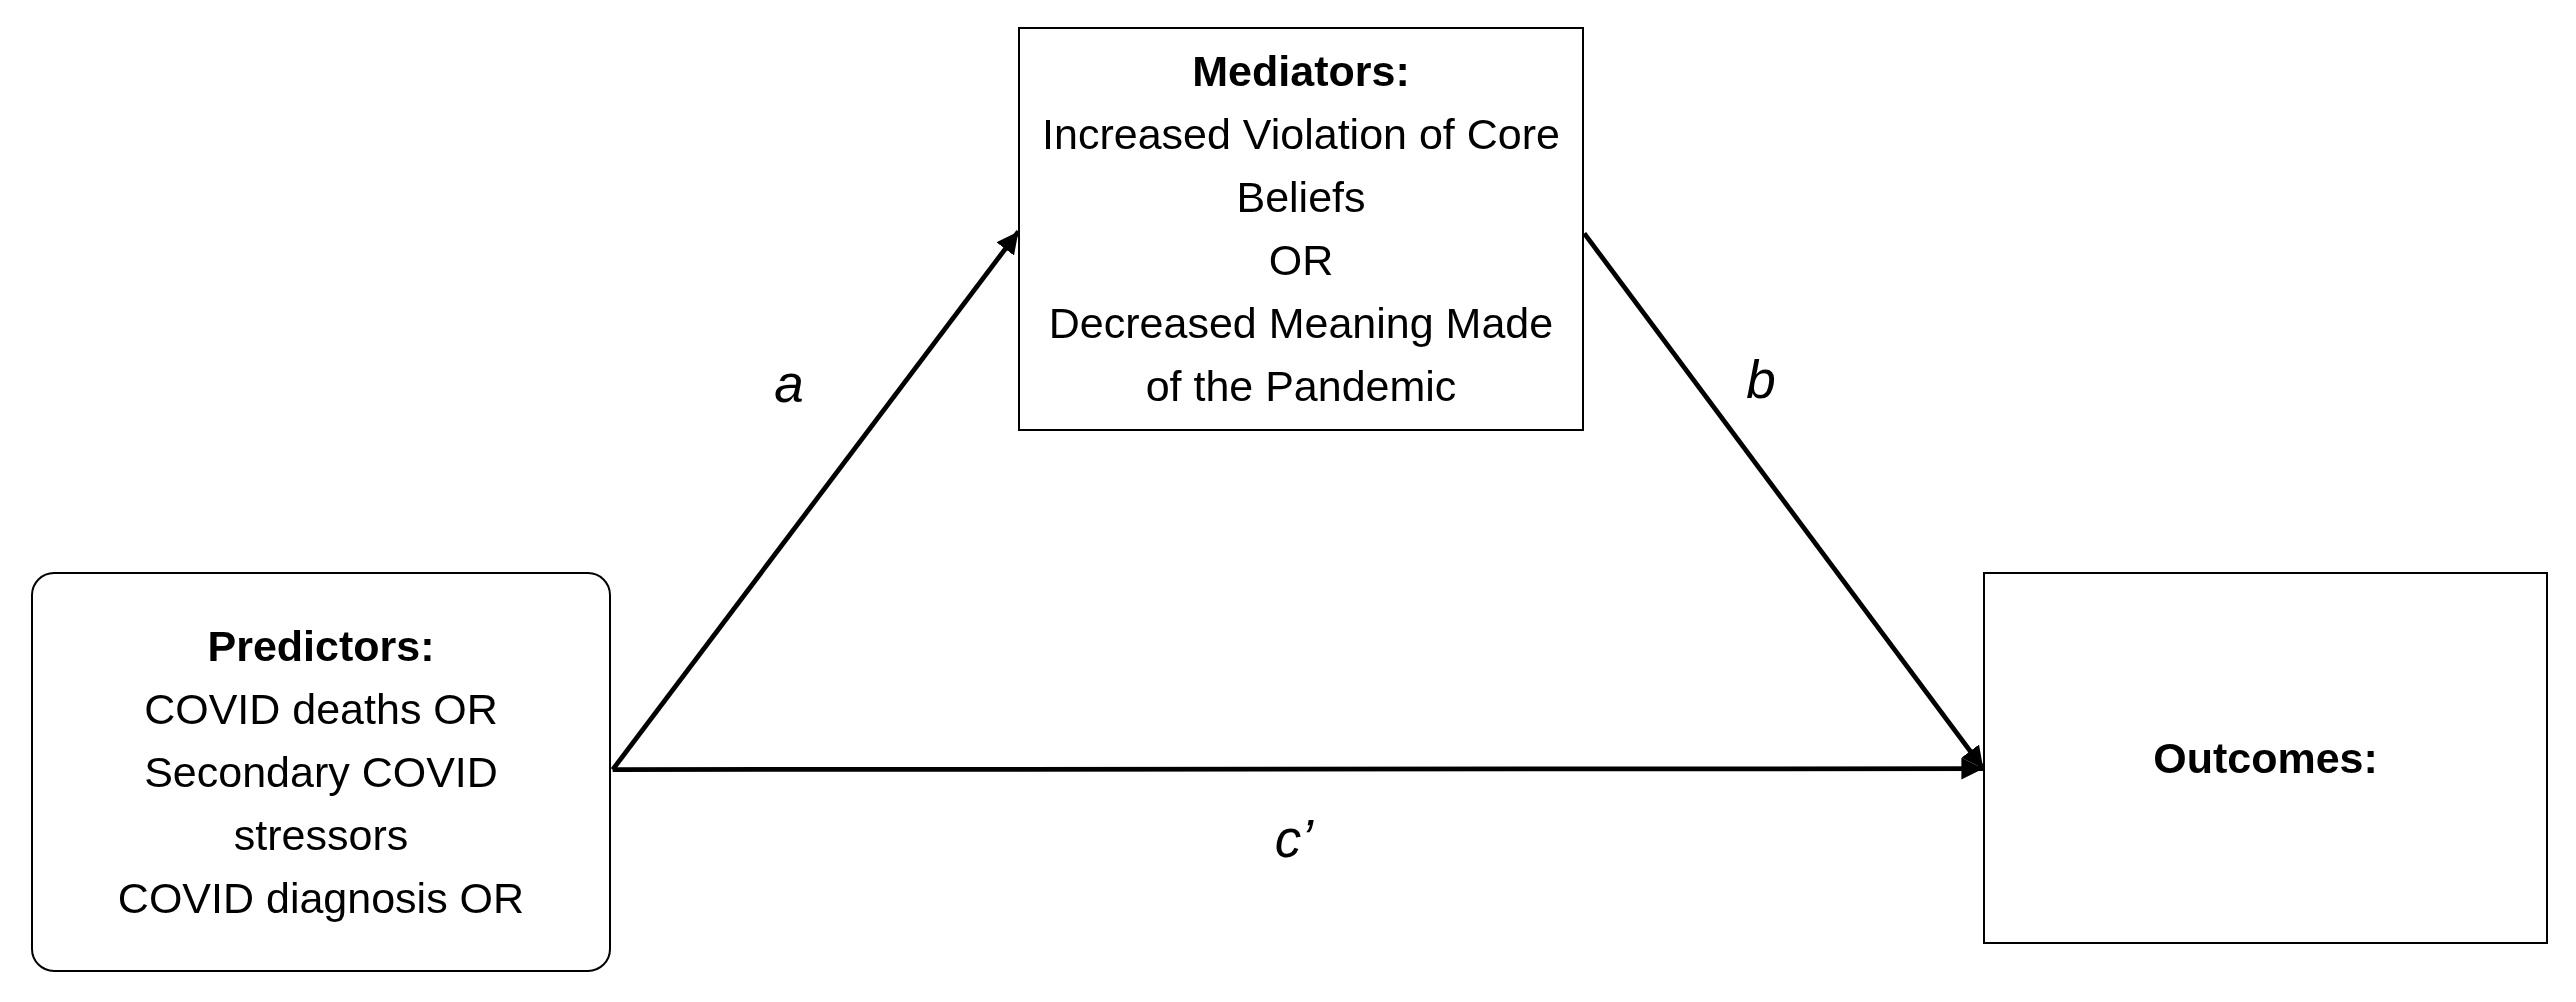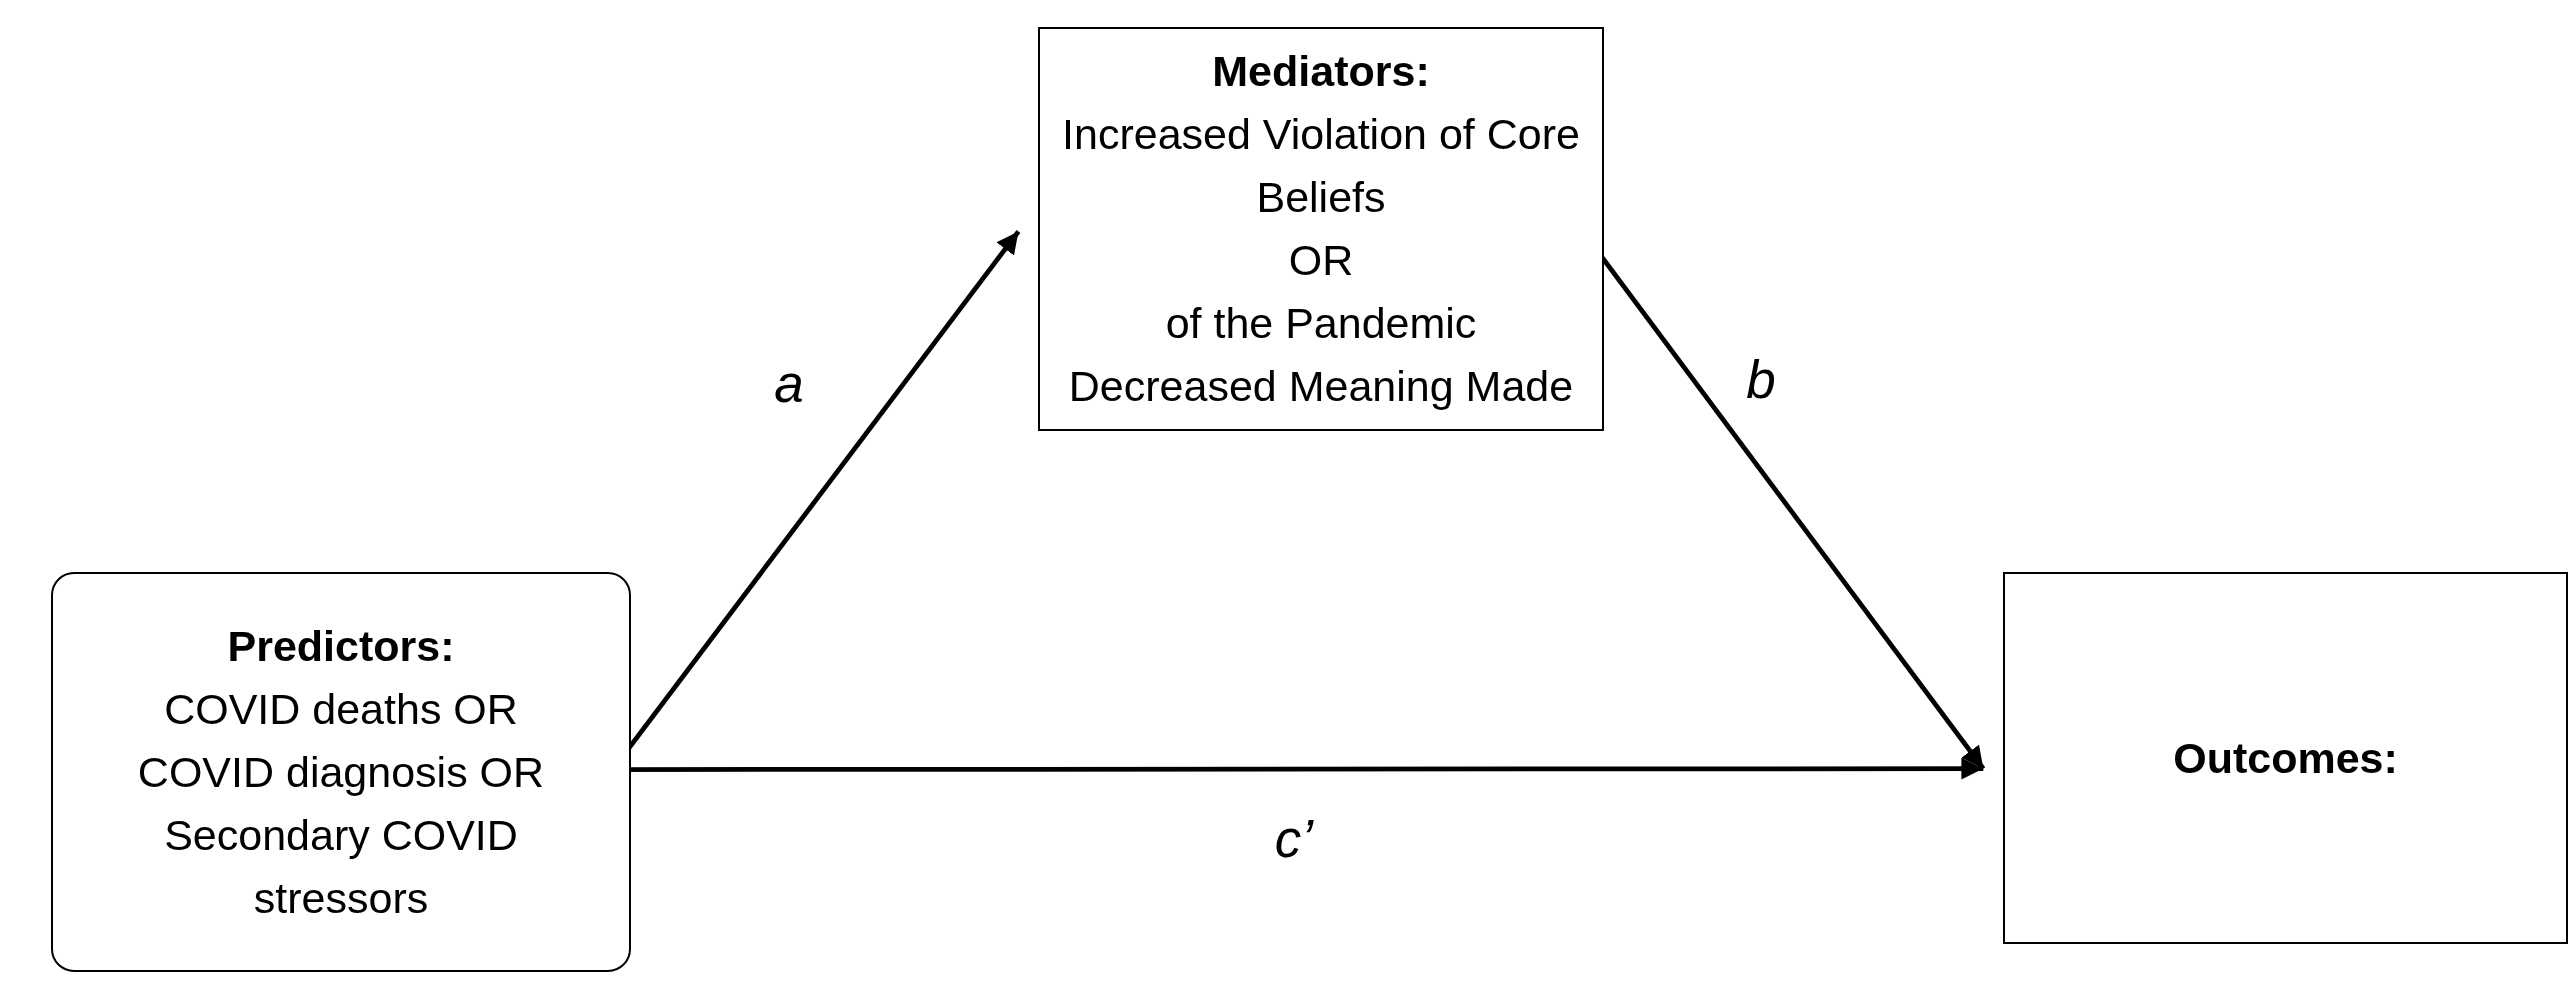--- a/index.html
+++ b/index.html
@@ -29,21 +29,20 @@
     border: 2.9px solid #000000;
     background: #ffffff;
     display: flex;
     flex-direction: column;
     align-items: center;
     justify-content: center;
     text-align: center;
     font-size: 43px;
     line-height: 63px;
     padding: 0 18px;
-    margin-left: 20px;
   }
   .node-box .box-title {
     font-weight: bold;
   }
   .box-predictors {
     left: 31px;
     top: 572px;
     width: 580px;
     height: 400px;
     border-radius: 23px;
@@ -84,31 +83,31 @@
       </marker>
     </defs>
     <line x1="643" y1="808" x2="1069" y2="243" stroke="#000000" stroke-width="5" marker-end="url(#ah)"></line>
     <line x1="1663" y1="245" x2="2082" y2="807" stroke="#000000" stroke-width="5" marker-end="url(#ah)"></line>
     <line x1="643" y1="808" x2="2082" y2="807" stroke="#000000" stroke-width="5" marker-end="url(#ah)"></line>
   </svg>
 
   <div class="node-box box-predictors">
     <div class="box-title">Predictors:</div>
     <div class="box-line">COVID deaths OR</div>
+    <div class="box-line">Secondary COVID stressors</div>
     <div class="box-line">COVID diagnosis OR</div>
-    <div class="box-line">Secondary COVID stressors</div>
   </div>
 
   <div class="node-box box-mediators">
     <div class="box-title">Mediators:</div>
     <div class="box-line">Increased Violation of Core</div>
     <div class="box-line">Beliefs</div>
     <div class="box-line">OR</div>
+    <div class="box-line">Decreased Meaning Made</div>
     <div class="box-line">of the Pandemic</div>
-    <div class="box-line">Decreased Meaning Made</div>
   </div>
 
   <div class="node-box box-outcomes">
     <div class="box-title">Outcomes:</div>
   </div>
 
   <div class="path-label label-a">a</div>
   <div class="path-label label-b">b</div>
   <div class="path-label label-c">c’</div>
 

